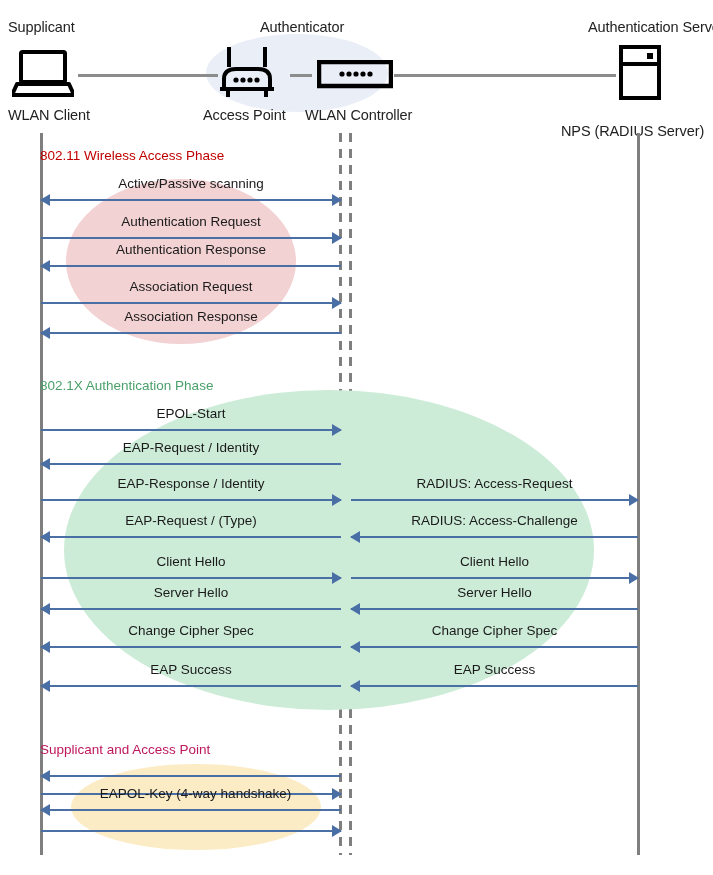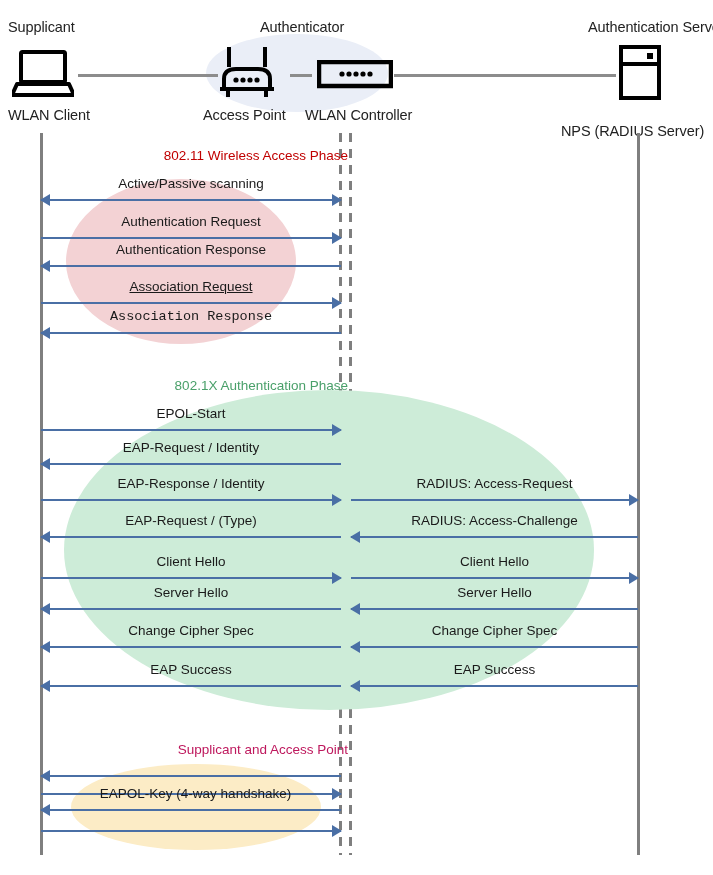--- a/index.html
+++ b/index.html
@@ -66,24 +66,23 @@
   }
   .ellipse-pink   { background: #f3d2d4; }
   .ellipse-green  { background: #cdecd8; }
   .ellipse-yellow { background: #fcecc6; }
   .ellipse-blue   { background: #eaeef7; }
 
   
   .phase-label {
     position: absolute;
     font-size: 13.5px;
-    text-align: right;
+    text-align: left;
     white-space: nowrap;
     line-height: 19px;
-    padding-left: 8px;
   }
   .phase-label.two-line { white-space: normal; }
 
   
   .msg {
     position: absolute;
     height: 14px;
   }
   .msg .shaft {
     position: absolute;
@@ -210,26 +209,26 @@
       <div class="msg-label" style="left: 41px; width: 300px; top: 214px;">Authentication Request</div>
       <div class="msg" style="left: 41px; top: 259px; width: 300px;">
         <div class="shaft"></div>
         <div class="head-l"></div>
       </div>
       <div class="msg-label" style="left: 41px; width: 300px; top: 242px;">Authentication Response</div>
       <div class="msg" style="left: 41px; top: 296px; width: 300px;">
         <div class="shaft"></div>
         <div class="head-r"></div>
       </div>
-      <div class="msg-label" style="left: 41px; width: 300px; top: 279px; text-decoration: underline;">Association Request</div>
+      <div class="msg-label" style="left: 41px; width: 300px; top: 279px;">Association Request</div>
       <div class="msg" style="left: 41px; top: 326px; width: 300px;">
         <div class="shaft"></div>
         <div class="head-l"></div>
       </div>
-      <div class="msg-label" style="left: 41px; width: 300px; top: 309px; font-family: Liberation Mono, monospace;">Association Response</div>
+      <div class="msg-label" style="left: 41px; width: 300px; top: 309px;">Association Response</div>
       <div class="msg" style="left: 41px; top: 423px; width: 300px;">
         <div class="shaft"></div>
         <div class="head-r"></div>
       </div>
       <div class="msg-label" style="left: 41px; width: 300px; top: 406px;">EPOL-Start</div>
       <div class="msg" style="left: 41px; top: 457px; width: 300px;">
         <div class="shaft"></div>
         <div class="head-l"></div>
       </div>
       <div class="msg-label" style="left: 41px; width: 300px; top: 440px;">EAP-Request / Identity</div>

